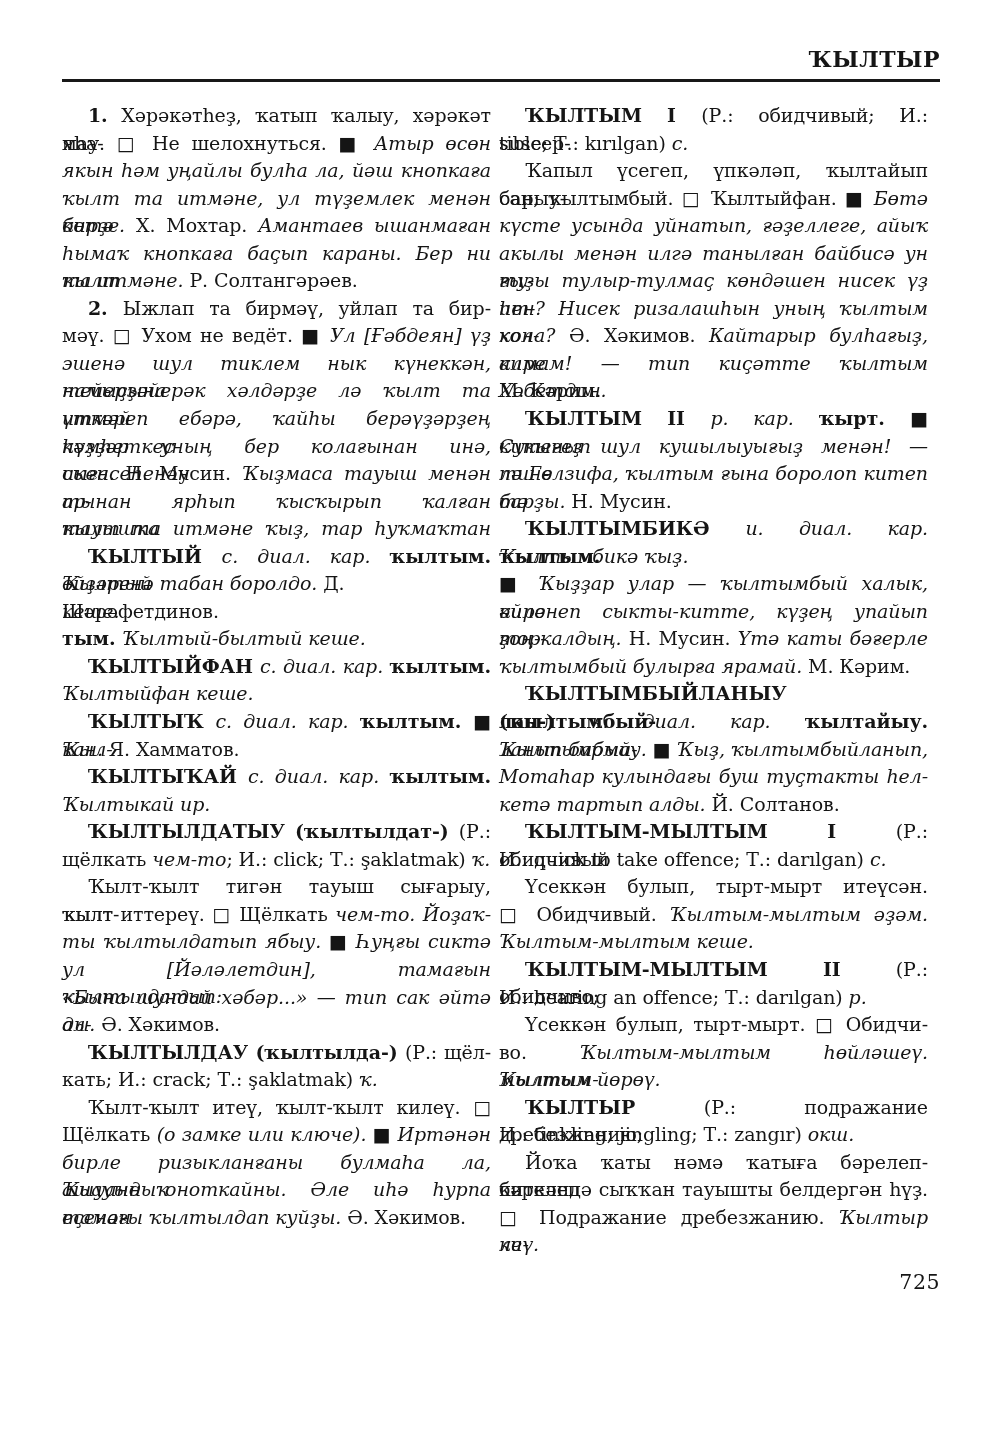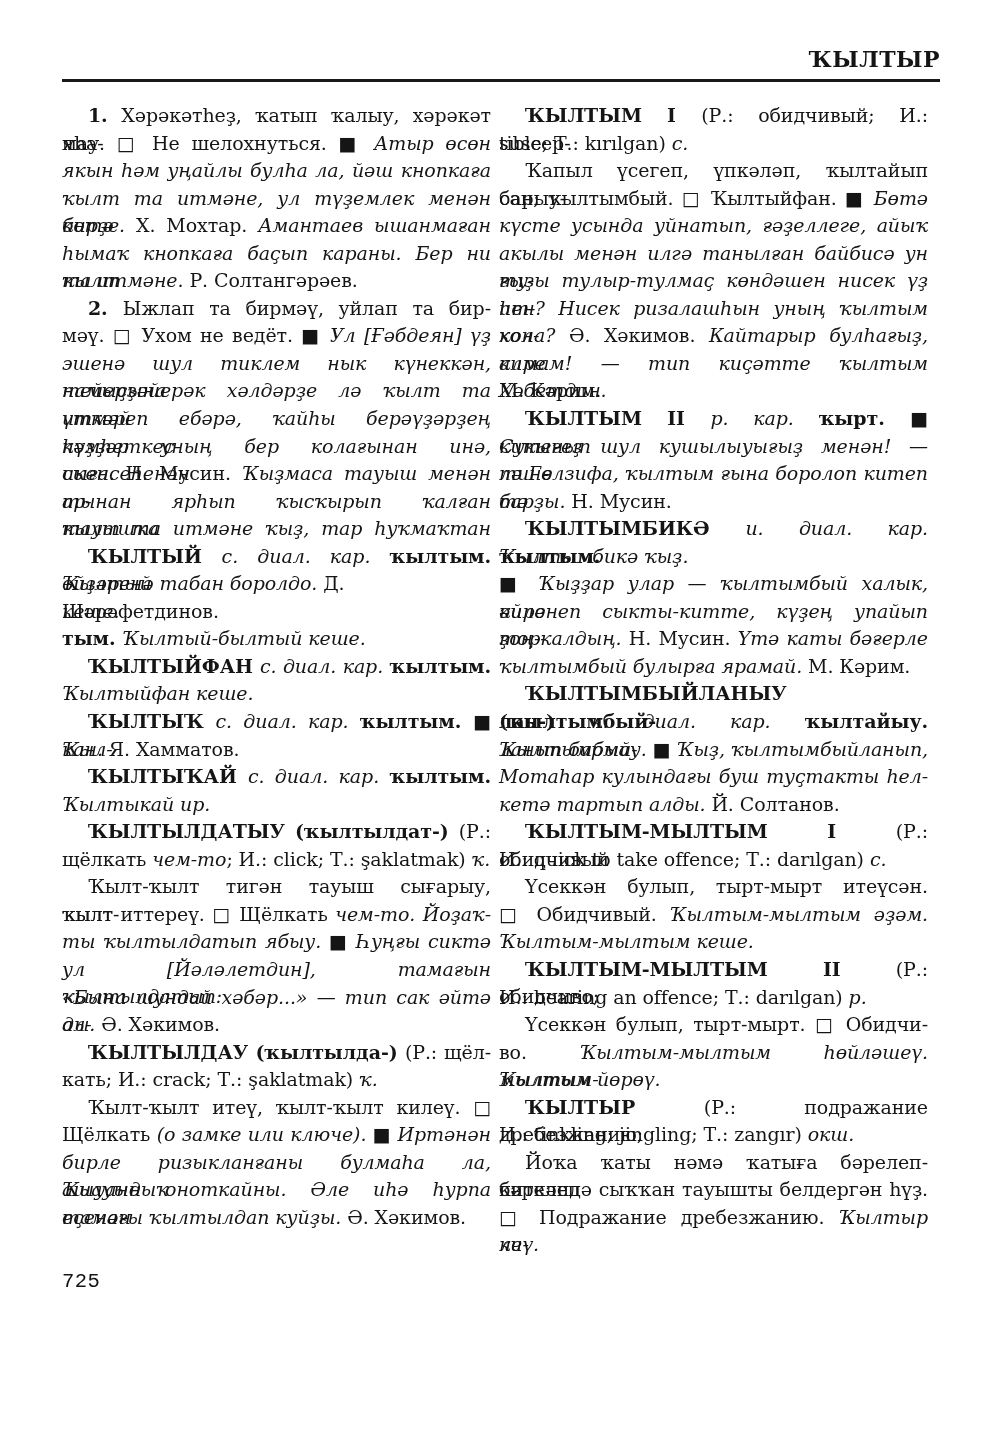--- a/index.html
+++ b/index.html
@@ -15,21 +15,21 @@
   .columns{display:flex;gap:8px;margin-top:20px;}
   .col{width:429px;}
   .line{
     height:27.55px;line-height:27.5px;font-size:19px;letter-spacing:-.1px;
     white-space:normal;overflow:visible;text-align:left;
   }
   .just{text-align:justify;text-align-last:justify;}
   .ind{text-indent:26px;}
   .b{font-weight:700;}
   .i{font-style:italic;}
-  .folio{text-align:left;font-size:20.5px;margin-top:11px;letter-spacing:.5px;font-family:Liberation Mono, monospace;}
+  .folio{text-align:right;font-size:20.5px;margin-top:11px;letter-spacing:.5px;}
 </style>
 </head>
 <body>
 
 <div class="page">
   <div class="header">
     <span class="running-head">ҠЫЛТЫР</span>
   </div>
   <div class="rule"></div>
   <div class="columns">

